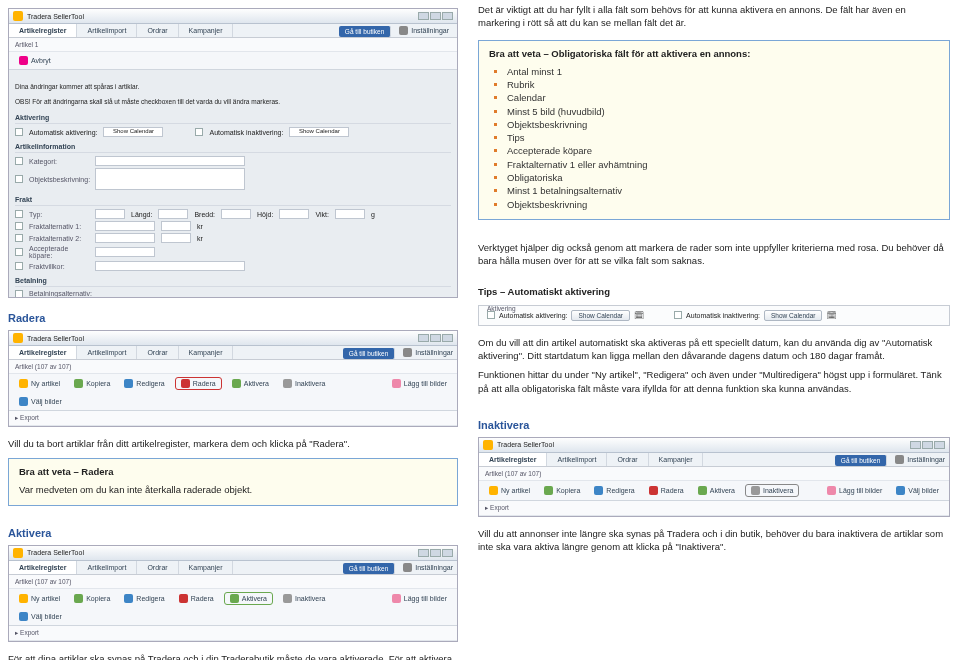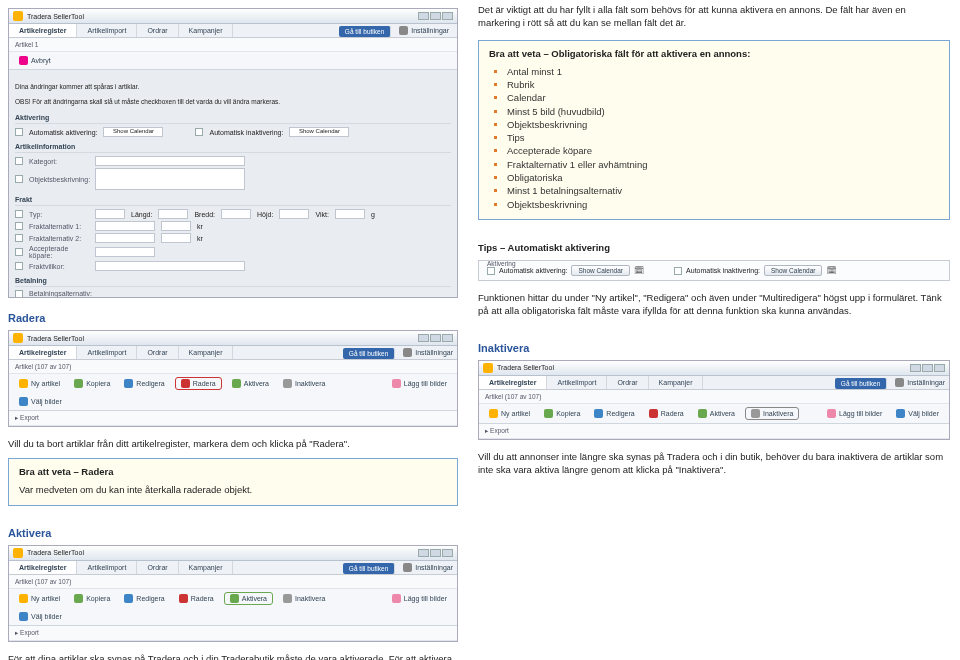--- a/index.html
+++ b/index.html
@@ -374,39 +374,41 @@
         <li>Objektsbeskrivning</li>
         <li>Tips</li>
         <li>Accepterade köpare</li>
         <li>Fraktalternativ 1 eller avhämtning</li>
         <li>Obligatoriska</li>
         <li>Minst 1 betalningsalternativ</li>
         <li>Objektsbeskrivning</li>
       </ul>
     </div>
 
+    <p class="para">Verktyget hjälper dig också genom att markera de rader som inte uppfyller kriterierna med rosa. Du behöver då bara hålla musen över för att se vilka fält som saknas.</p>
 
     <p class="para" style="margin-top:18px;"><b>Tips – Automatiskt aktivering</b></p>
 
     <div class="act-strip" style="position:relative;">
       <span class="hdr">Aktivering</span>
       <span class="pair">
         <span class="fcheck"></span>
         <span>Automatisk aktivering:</span>
         <span class="btn">Show Calendar</span>
         <span style="font-size:8px;">🗓</span>
       </span>
       <span class="pair">
         <span class="fcheck"></span>
         <span>Automatisk inaktivering:</span>
         <span class="btn">Show Calendar</span>
         <span style="font-size:8px;">🗓</span>
       </span>
     </div>
 
+    <p class="para">Om du vill att din artikel automatiskt ska aktiveras på ett speciellt datum, kan du använda dig av "Automatisk aktivering". Ditt startdatum kan ligga mellan den dåvarande dagens datum och 180 dagar framåt.</p>
     <p class="para">Funktionen hittar du under "Ny artikel", "Redigera" och även under "Multiredigera" högst upp i formuläret. Tänk på att alla obligatoriska fält måste vara ifyllda för att denna funktion ska kunna användas.</p>
 
     <div class="section-title" style="margin-top:24px;">Inaktivera</div>
     <div class="shot">
       <div class="shot-titlebar">
           <span class="logo"></span>
           <span>Tradera SellerTool</span>
           <span class="wbtns">
             <span class="wbtn"></span>
             <span class="wbtn"></span>

